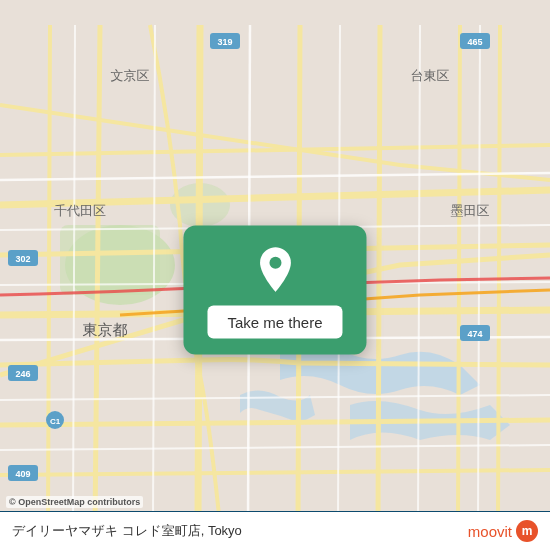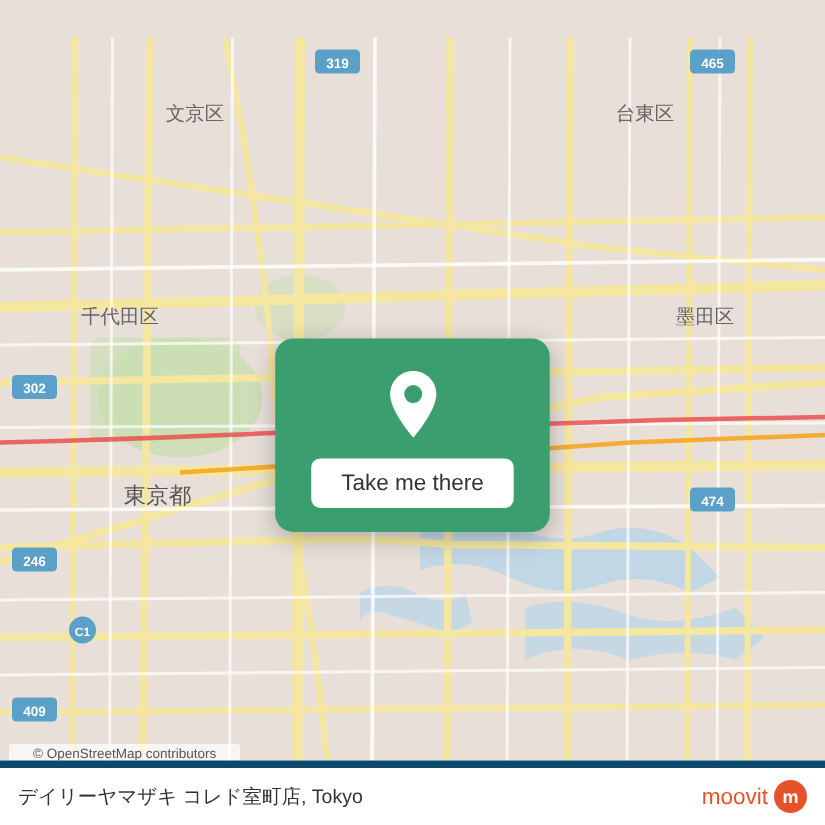--- a/index.html
+++ b/index.html
@@ -23,21 +23,21 @@
     #bottom-bar {
       position: absolute;
       bottom: 0;
       left: 0;
       right: 0;
       background: white;
       padding: 8px 12px;
       display: flex;
       align-items: center;
       justify-content: space-between;
-      border-top: 5px solid #0c4a6e;
+      border-top: 1px solid #0c4a6e;
       z-index: 10;
     }
 
     #place-name {
       font-size: 13px;
       color: #333;
     }
 
     #moovit-logo {
       display: flex;
@@ -66,22 +66,23 @@
 
     
     #copyright {
       position: absolute;
       bottom: 42px;
       left: 6px;
       font-size: 9px;
       color: #555;
       z-index: 10;
       background: rgba(255,255,255,0.7);
-      padding: 1px 16px;
+      padding: 1px 3px;
       border-radius: 2px;
+      font-weight: bold;
     }
 
     
     #popup-card {
       position: absolute;
       top: 50%;
       left: 50%;
       transform: translate(-50%, -60%);
       background: #3b9e6e;
       border-radius: 12px;

